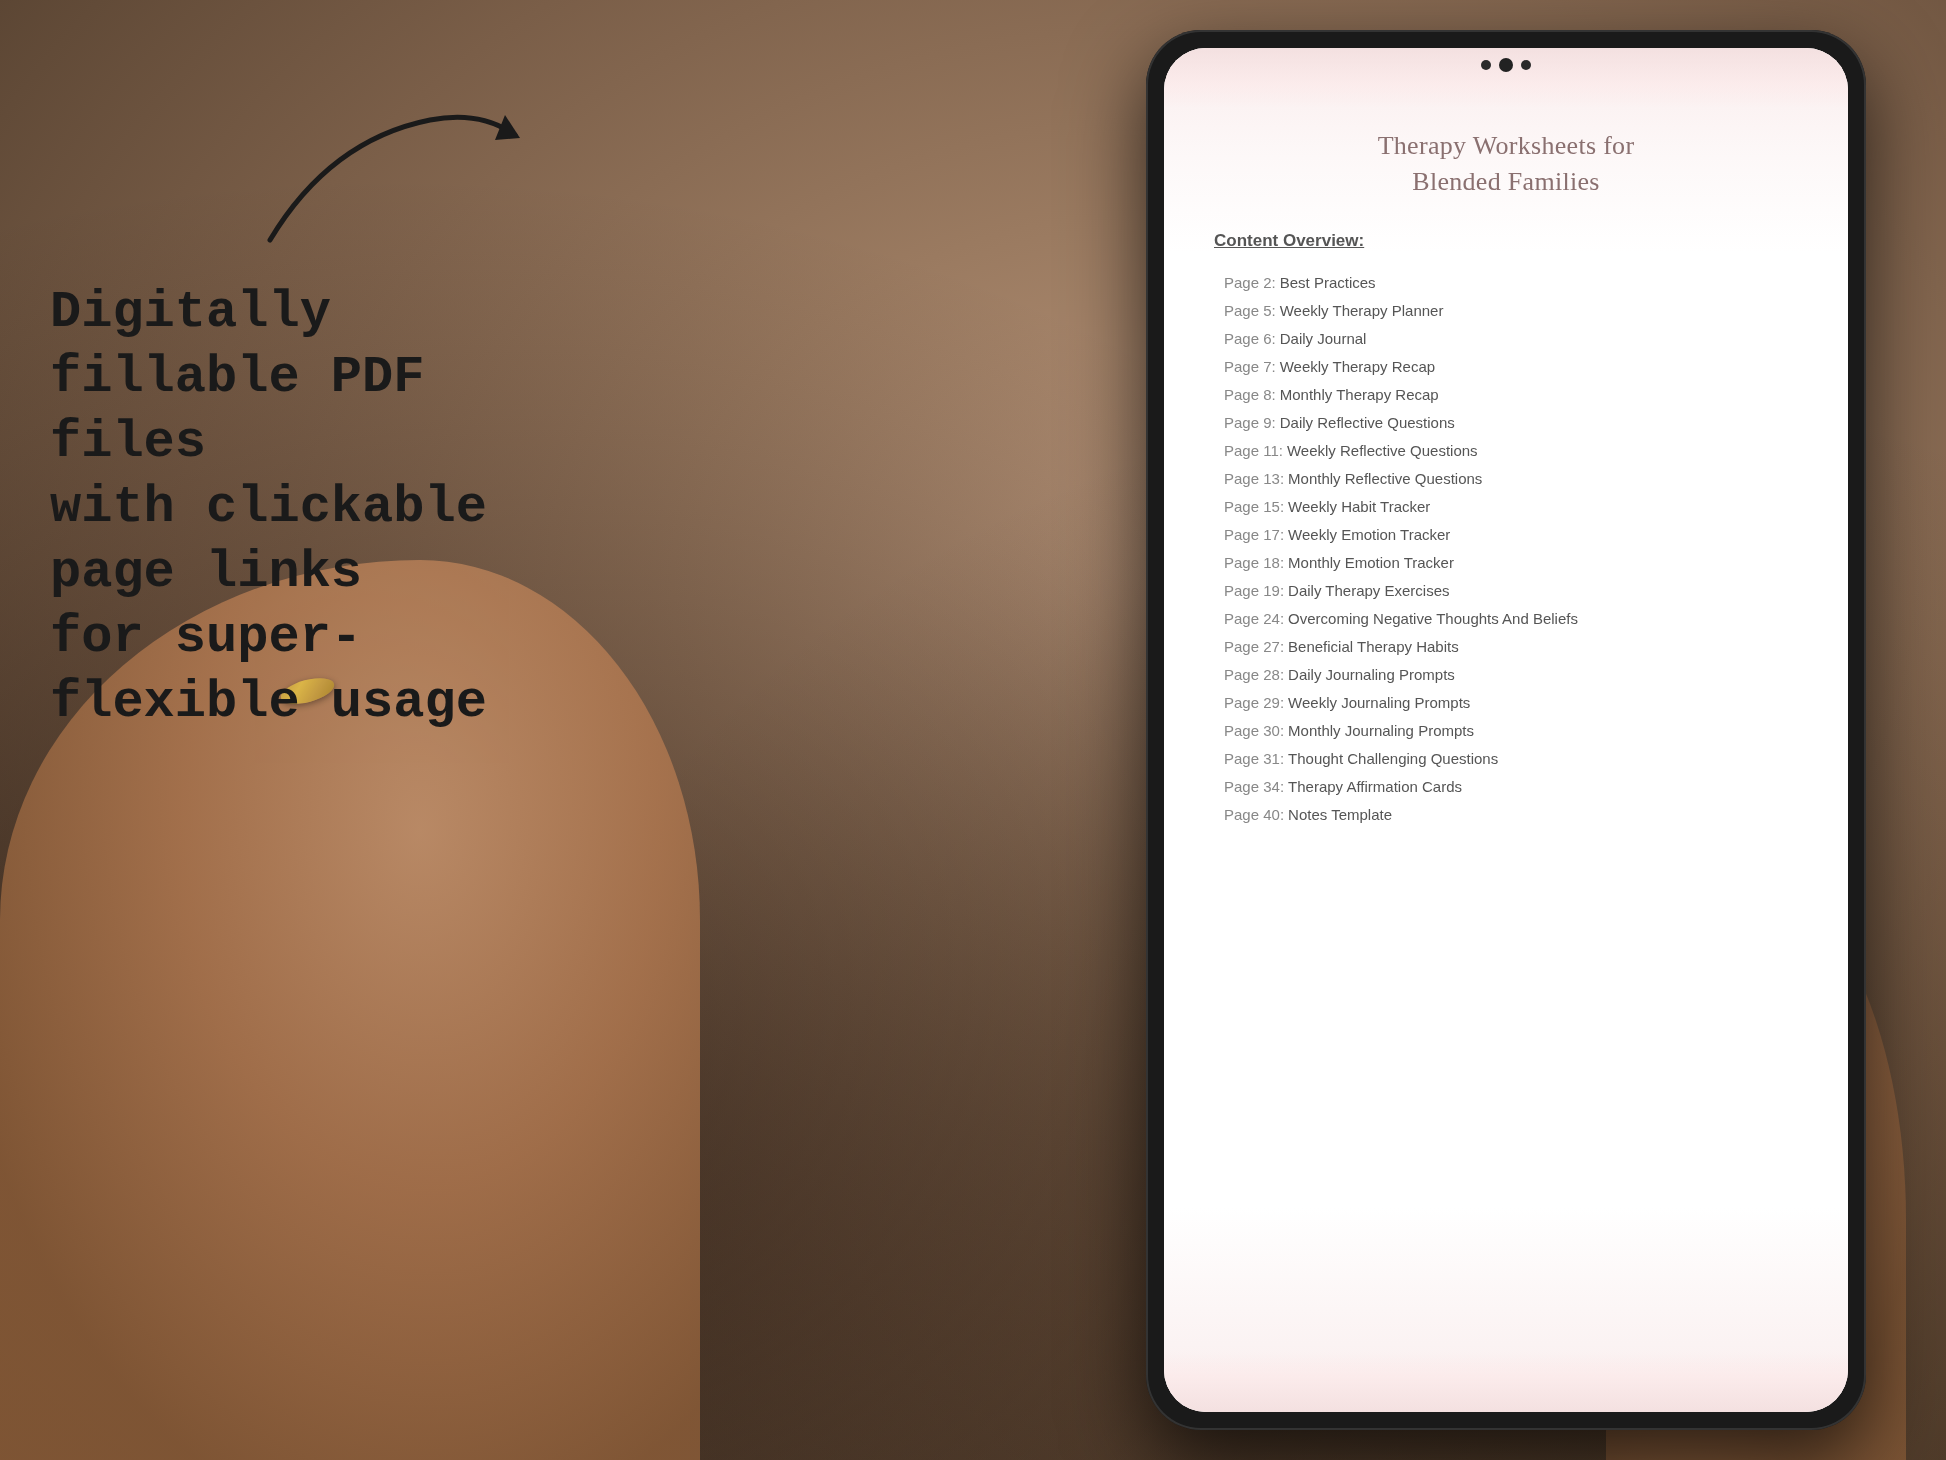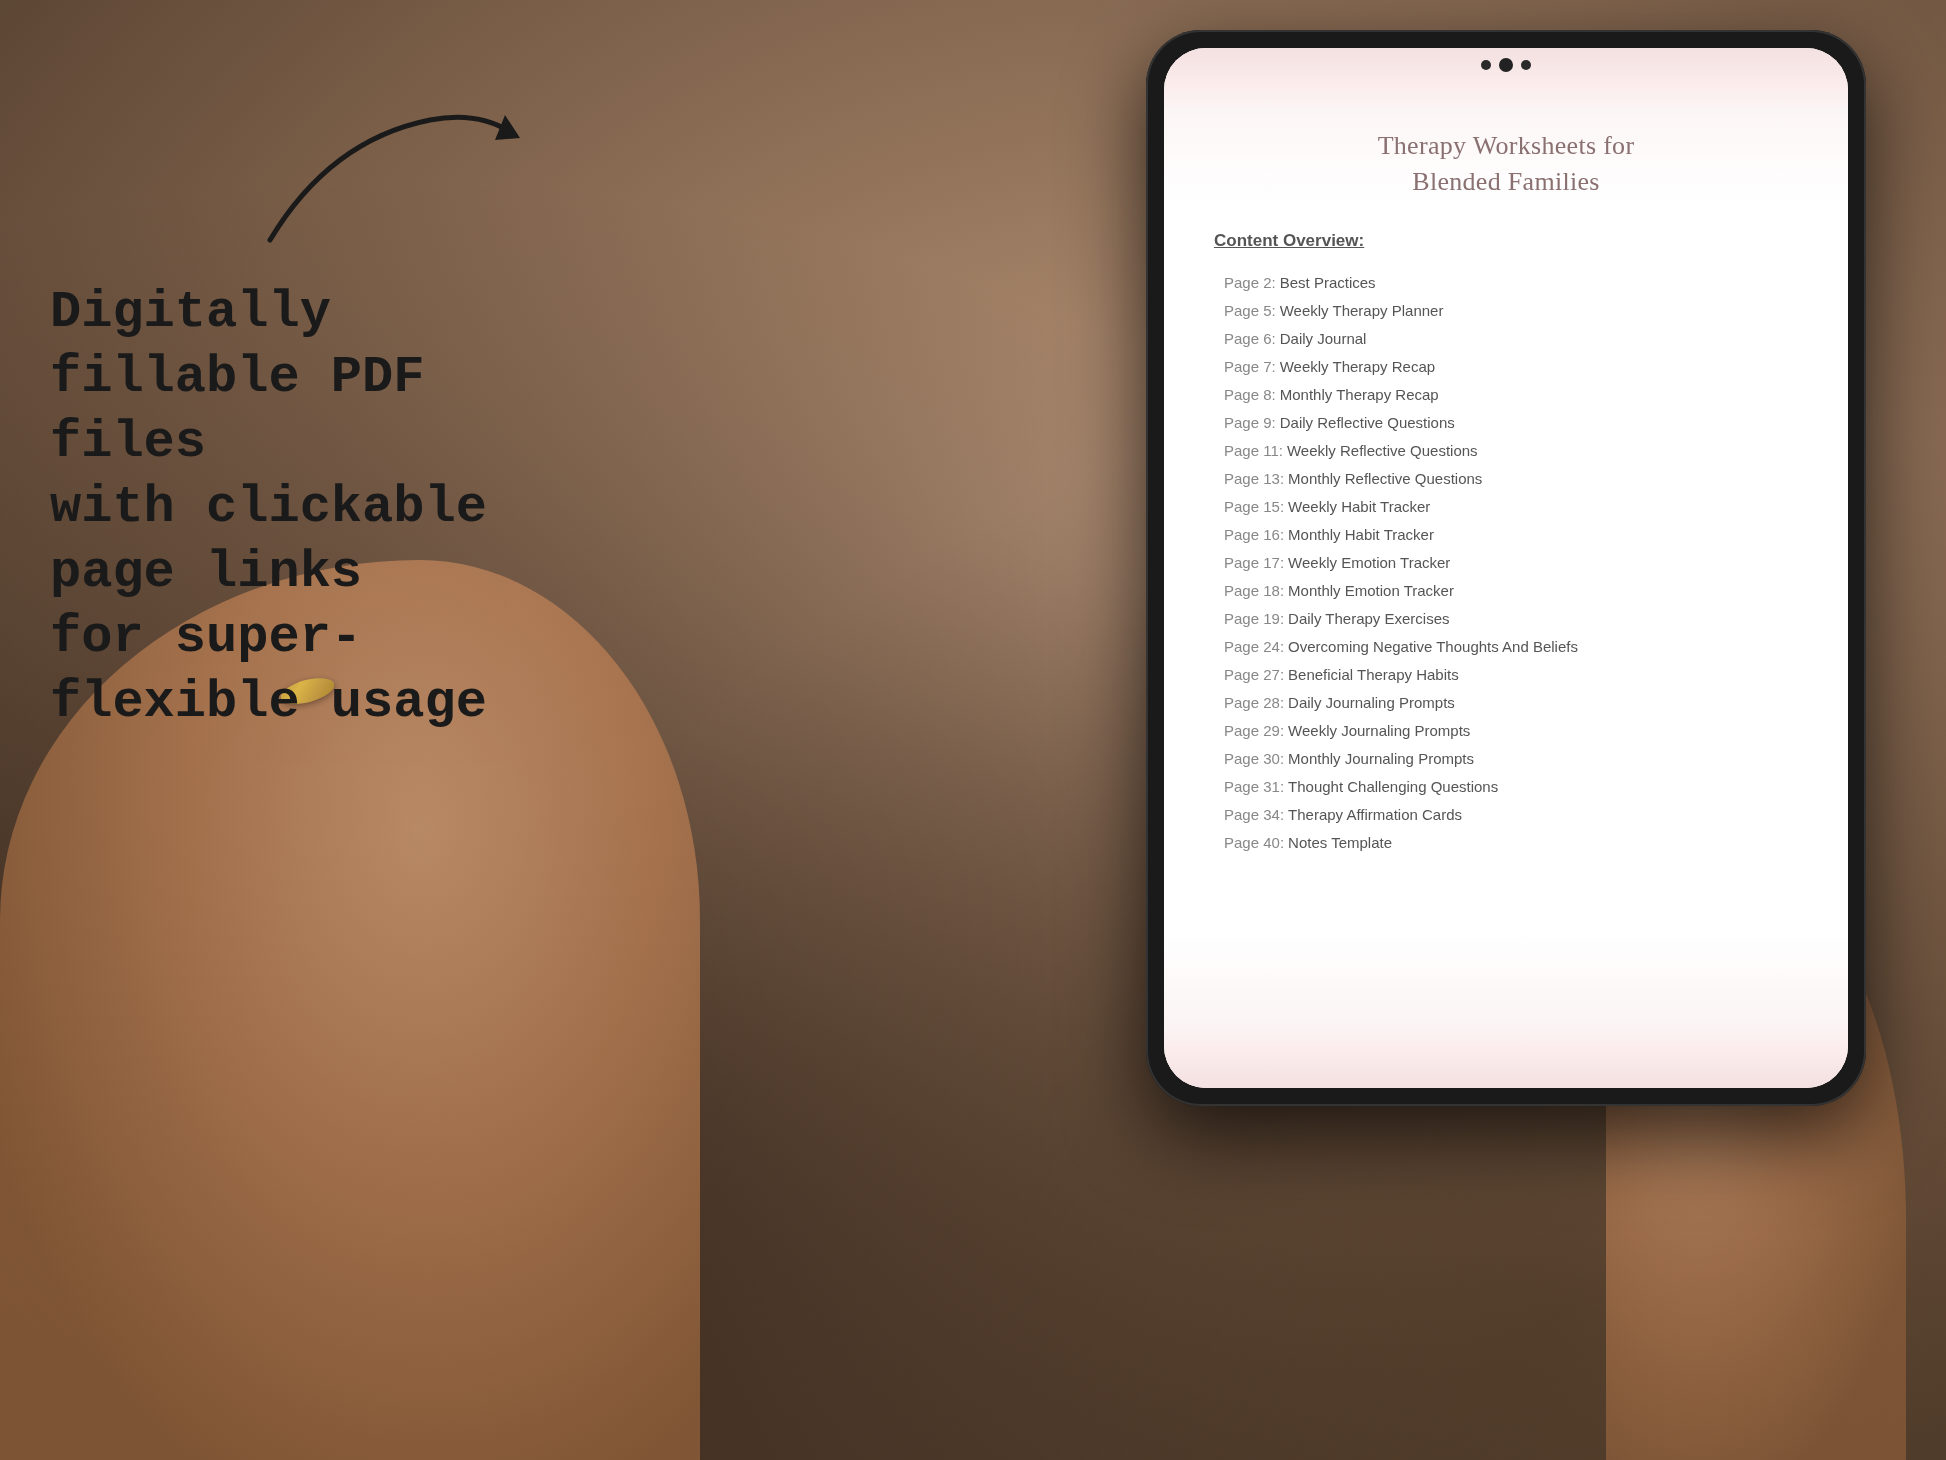--- a/index.html
+++ b/index.html
@@ -55,21 +55,21 @@
       line-height: 1.25;
       text-align: left;
     }
 
     
     .tablet-wrapper {
       position: absolute;
       top: 30px;
       right: 80px;
       width: 720px;
-      height: 1076px;
+      height: 1400px;
       border-radius: 24px;
     }
 
     .tablet-outer {
       width: 100%;
       height: 100%;
       background: #1a1a1a;
       border-radius: 55px;
       padding: 18px;
       box-shadow: 0 30px 80px rgba(0,0,0,0.7), inset 0 0 0 2px #333;
@@ -283,21 +283,20 @@
         <ul class="pdf-toc">
         <li><span class="page-label">Page 2:</span><span class="page-title">Best Practices</span></li>
             <li><span class="page-label">Page 5:</span><span class="page-title">Weekly Therapy Planner</span></li>
             <li><span class="page-label">Page 6:</span><span class="page-title">Daily Journal</span></li>
             <li><span class="page-label">Page 7:</span><span class="page-title">Weekly Therapy Recap</span></li>
             <li><span class="page-label">Page 8:</span><span class="page-title">Monthly Therapy Recap</span></li>
             <li><span class="page-label">Page 9:</span><span class="page-title">Daily Reflective Questions</span></li>
             <li><span class="page-label">Page 11:</span><span class="page-title">Weekly Reflective Questions</span></li>
             <li><span class="page-label">Page 13:</span><span class="page-title">Monthly Reflective Questions</span></li>
             <li><span class="page-label">Page 15:</span><span class="page-title">Weekly Habit Tracker</span></li>
-            <li><span class="page-label">Page 16:</span><span class="page-title">Monthly Habit Tracker</span></li>
             <li><span class="page-label">Page 17:</span><span class="page-title">Weekly Emotion Tracker</span></li>
             <li><span class="page-label">Page 18:</span><span class="page-title">Monthly Emotion Tracker</span></li>
             <li><span class="page-label">Page 19:</span><span class="page-title">Daily Therapy Exercises</span></li>
             <li><span class="page-label">Page 24:</span><span class="page-title">Overcoming Negative Thoughts And Beliefs</span></li>
             <li><span class="page-label">Page 27:</span><span class="page-title">Beneficial Therapy Habits</span></li>
             <li><span class="page-label">Page 28:</span><span class="page-title">Daily Journaling Prompts</span></li>
             <li><span class="page-label">Page 29:</span><span class="page-title">Weekly Journaling Prompts</span></li>
             <li><span class="page-label">Page 30:</span><span class="page-title">Monthly Journaling Prompts</span></li>
             <li><span class="page-label">Page 31:</span><span class="page-title">Thought Challenging Questions</span></li>
             <li><span class="page-label">Page 34:</span><span class="page-title">Therapy Affirmation Cards</span></li>

